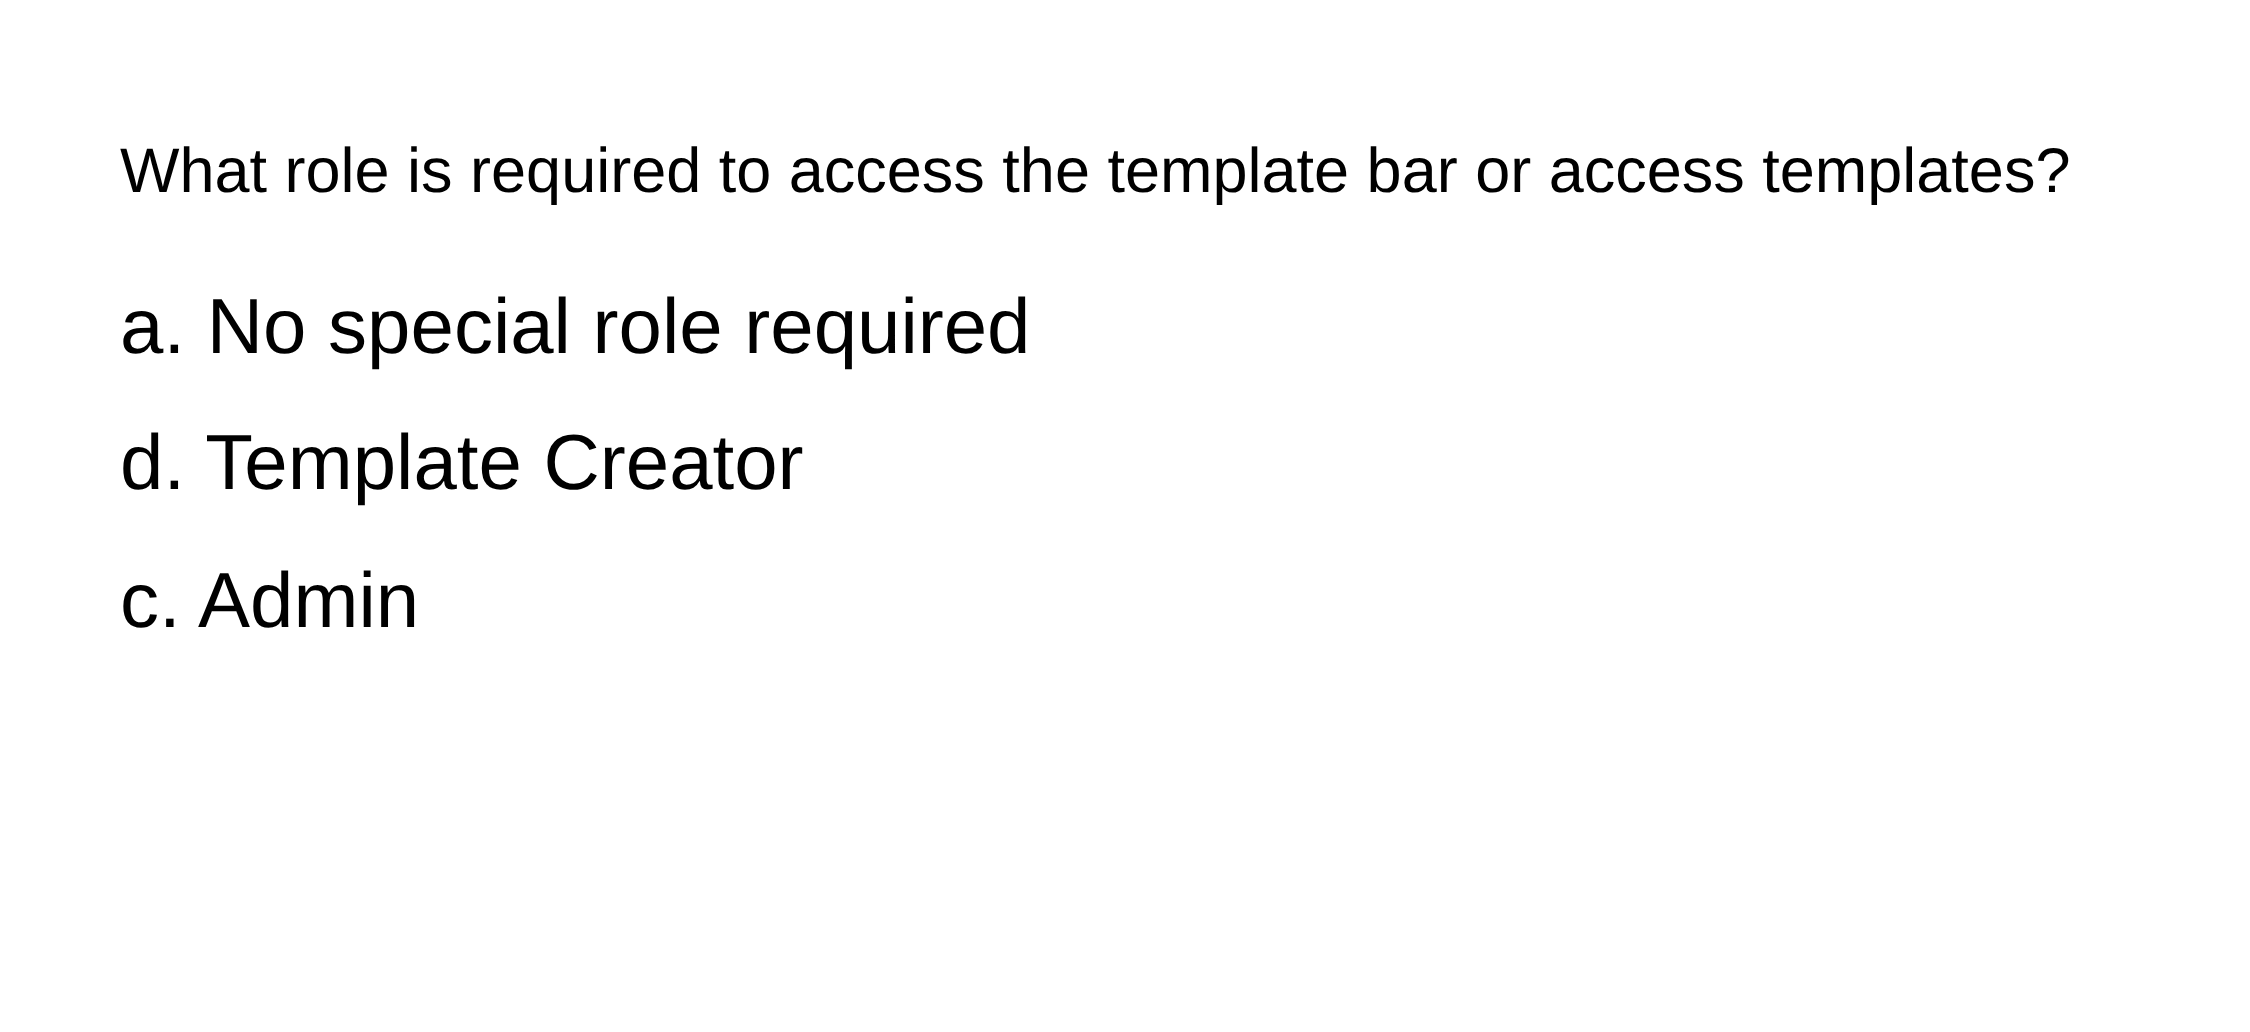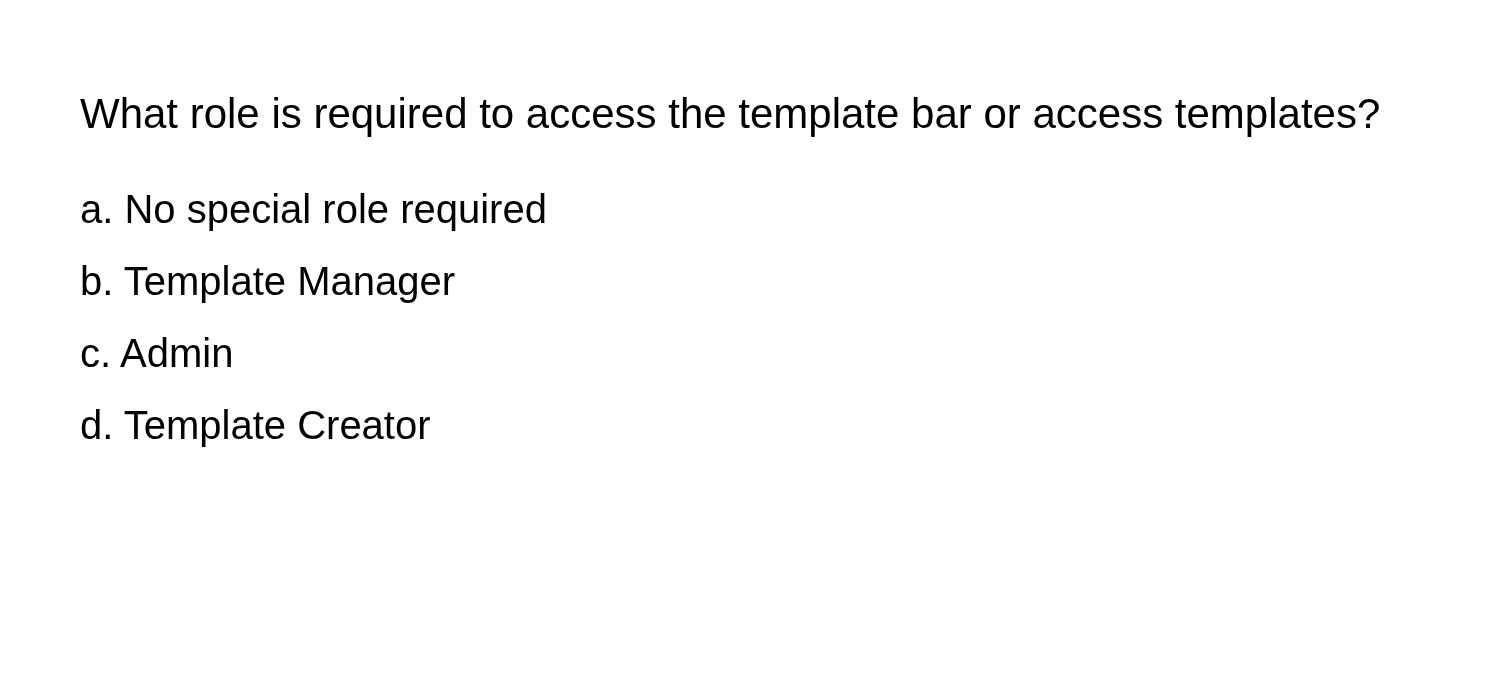--- a/index.html
+++ b/index.html
@@ -18,41 +18,37 @@
     .question {
       font-size: 42px;
       line-height: 1.6;
       margin-bottom: 30px;
       font-weight: 400;
     }
     .options {
       list-style: none;
     }
     .option {
-      font-size: 40px;
+      font-size: 52px;
       line-height: 1.6;
       margin-bottom: 8px;
       font-weight: 400;
     }
   </style>
 </head>
 <body>
 
 <div class="question">What role is required to access the template bar or access templates?</div>
 
 <ul class="options">
   <li class="option">
     <span>a.</span>
     <span>No special role required</span>
   </li>
   <li class="option">
-    <span>b.</span>
-    <span>Template Manager</span>
+    <span>d.</span>
+    <span>Template Creator</span>
   </li>
   <li class="option">
     <span>c.</span>
     <span>Admin</span>
   </li>
-  <li class="option">
-    <span>d.</span>
-    <span>Template Creator</span>
-  </li>
 </ul>
 
 </body></html>

